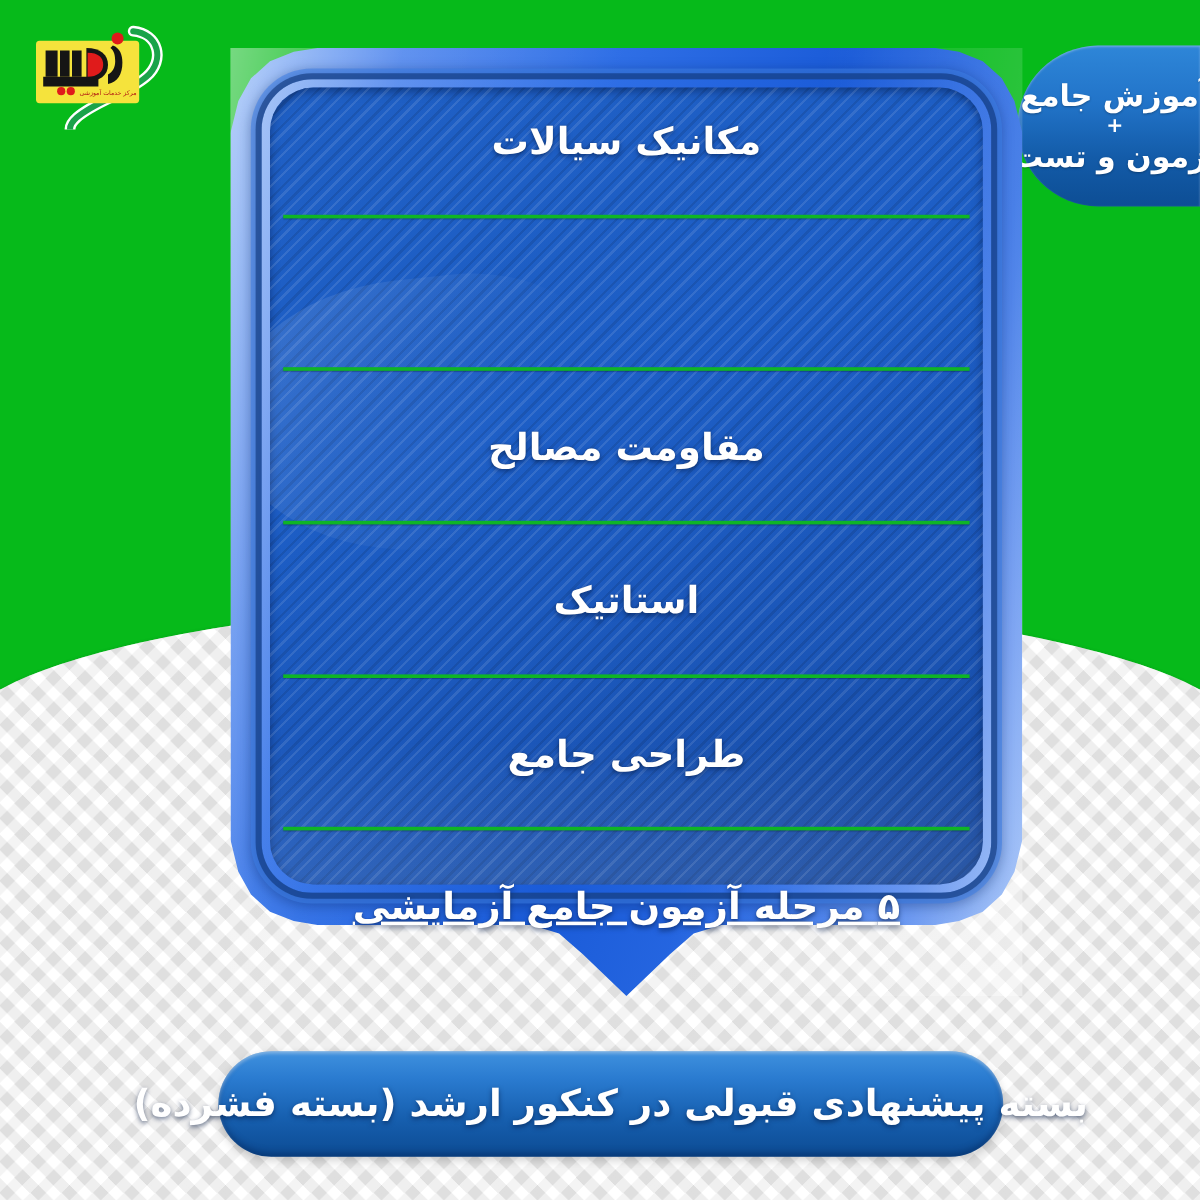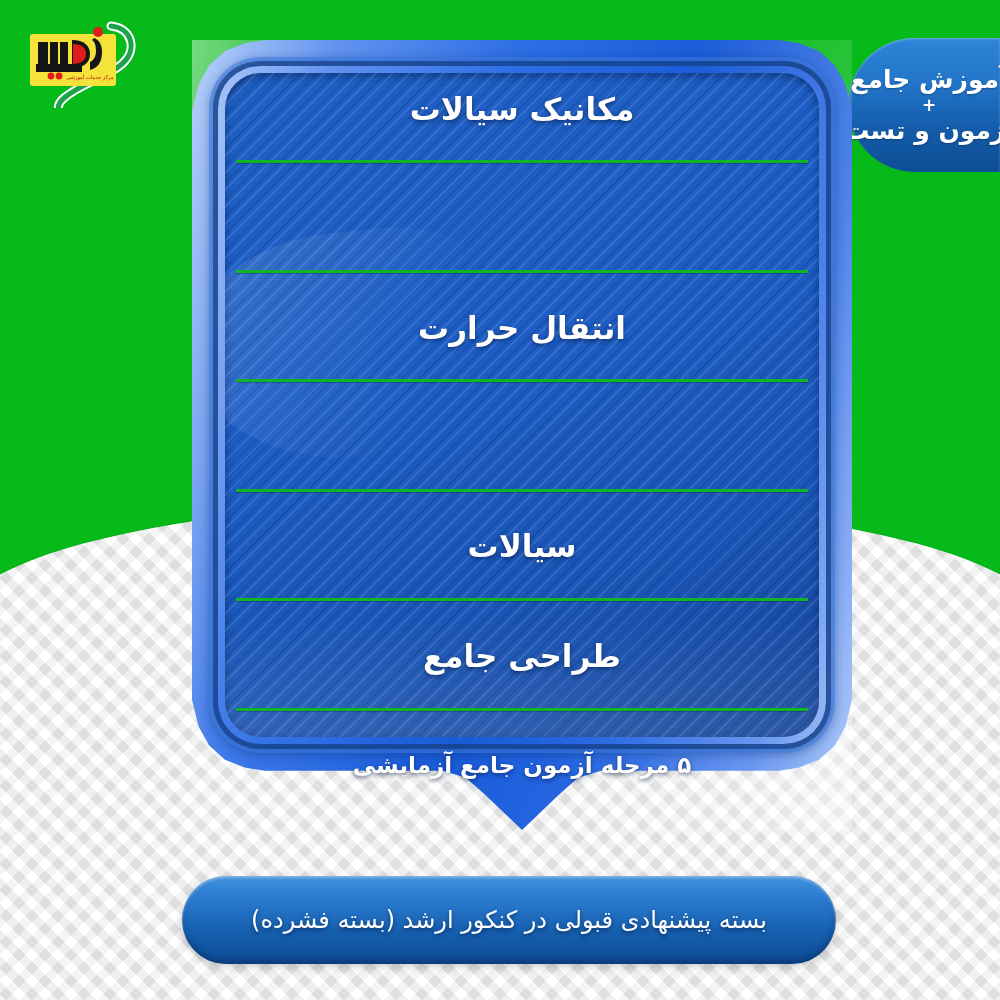--- a/index.html
+++ b/index.html
@@ -218,21 +218,21 @@
   .course-label {
     color: #ffffff;
     font-size: 31px;
     font-weight: bold;
     letter-spacing: 0.5px;
     text-align: center;
     text-shadow: 0 2px 4px rgba(3,26,70,0.55), 0 0 1px rgba(0,0,0,0.35);
     white-space: nowrap;
     direction: rtl;
   }
-  .course-item.is-last .course-label { font-size: 23px; }
+  .course-item.is-last .course-label { font-size: 31px; text-decoration: underline; }
   .divider {
     position: absolute;
     left: 0;
     right: 0;
     bottom: 0;
     height: 3px;
     background: #0fb526;
     box-shadow: 0 1px 1px rgba(0,0,0,0.25);
   }
 
@@ -250,22 +250,22 @@
       inset 0 -3px 6px rgba(3,32,80,0.45),
       0 3px 8px rgba(0,0,0,0.18);
     display: flex;
     align-items: center;
     justify-content: center;
     box-sizing: border-box;
     padding: 0 18px;
   }
   .bottom-banner-text {
     color: #ffffff;
-    font-size: 24px;
-    font-weight: normal;
+    font-size: 31px;
+    font-weight: bold;
     white-space: nowrap;
     direction: rtl;
     text-shadow: 0 2px 4px rgba(2,22,62,0.6);
   }
 </style>
 </head>
 <body>
 
 <div id="poster">
 
@@ -316,28 +316,25 @@
 
     <div class="course-list">
       <div class="course-item">
         <span class="course-label">مکانیک سیالات</span>
         <span class="divider"></span>
       </div>
       <div class="course-item">
         <span class="divider"></span>
       </div>
       <div class="course-item">
-        <span class="course-label">انتقال حرارت</span>
-        <span class="divider"></span>
-      </div>
-      <div class="course-item">
-        <span class="divider"></span>
-      </div>
-      <div class="course-item">
-        <span class="course-label">سیالات</span>
+        <span class="course-label">مقاومت مصالح</span>
+        <span class="divider"></span>
+      </div>
+      <div class="course-item">
+        <span class="course-label">استاتیک</span>
         <span class="divider"></span>
       </div>
       <div class="course-item">
         <span class="course-label">طراحی جامع</span>
         <span class="divider"></span>
       </div>
       <div class="course-item is-last">
         <span class="course-label">۵ مرحله آزمون جامع آزمایشی</span>
       </div>
     </div>

